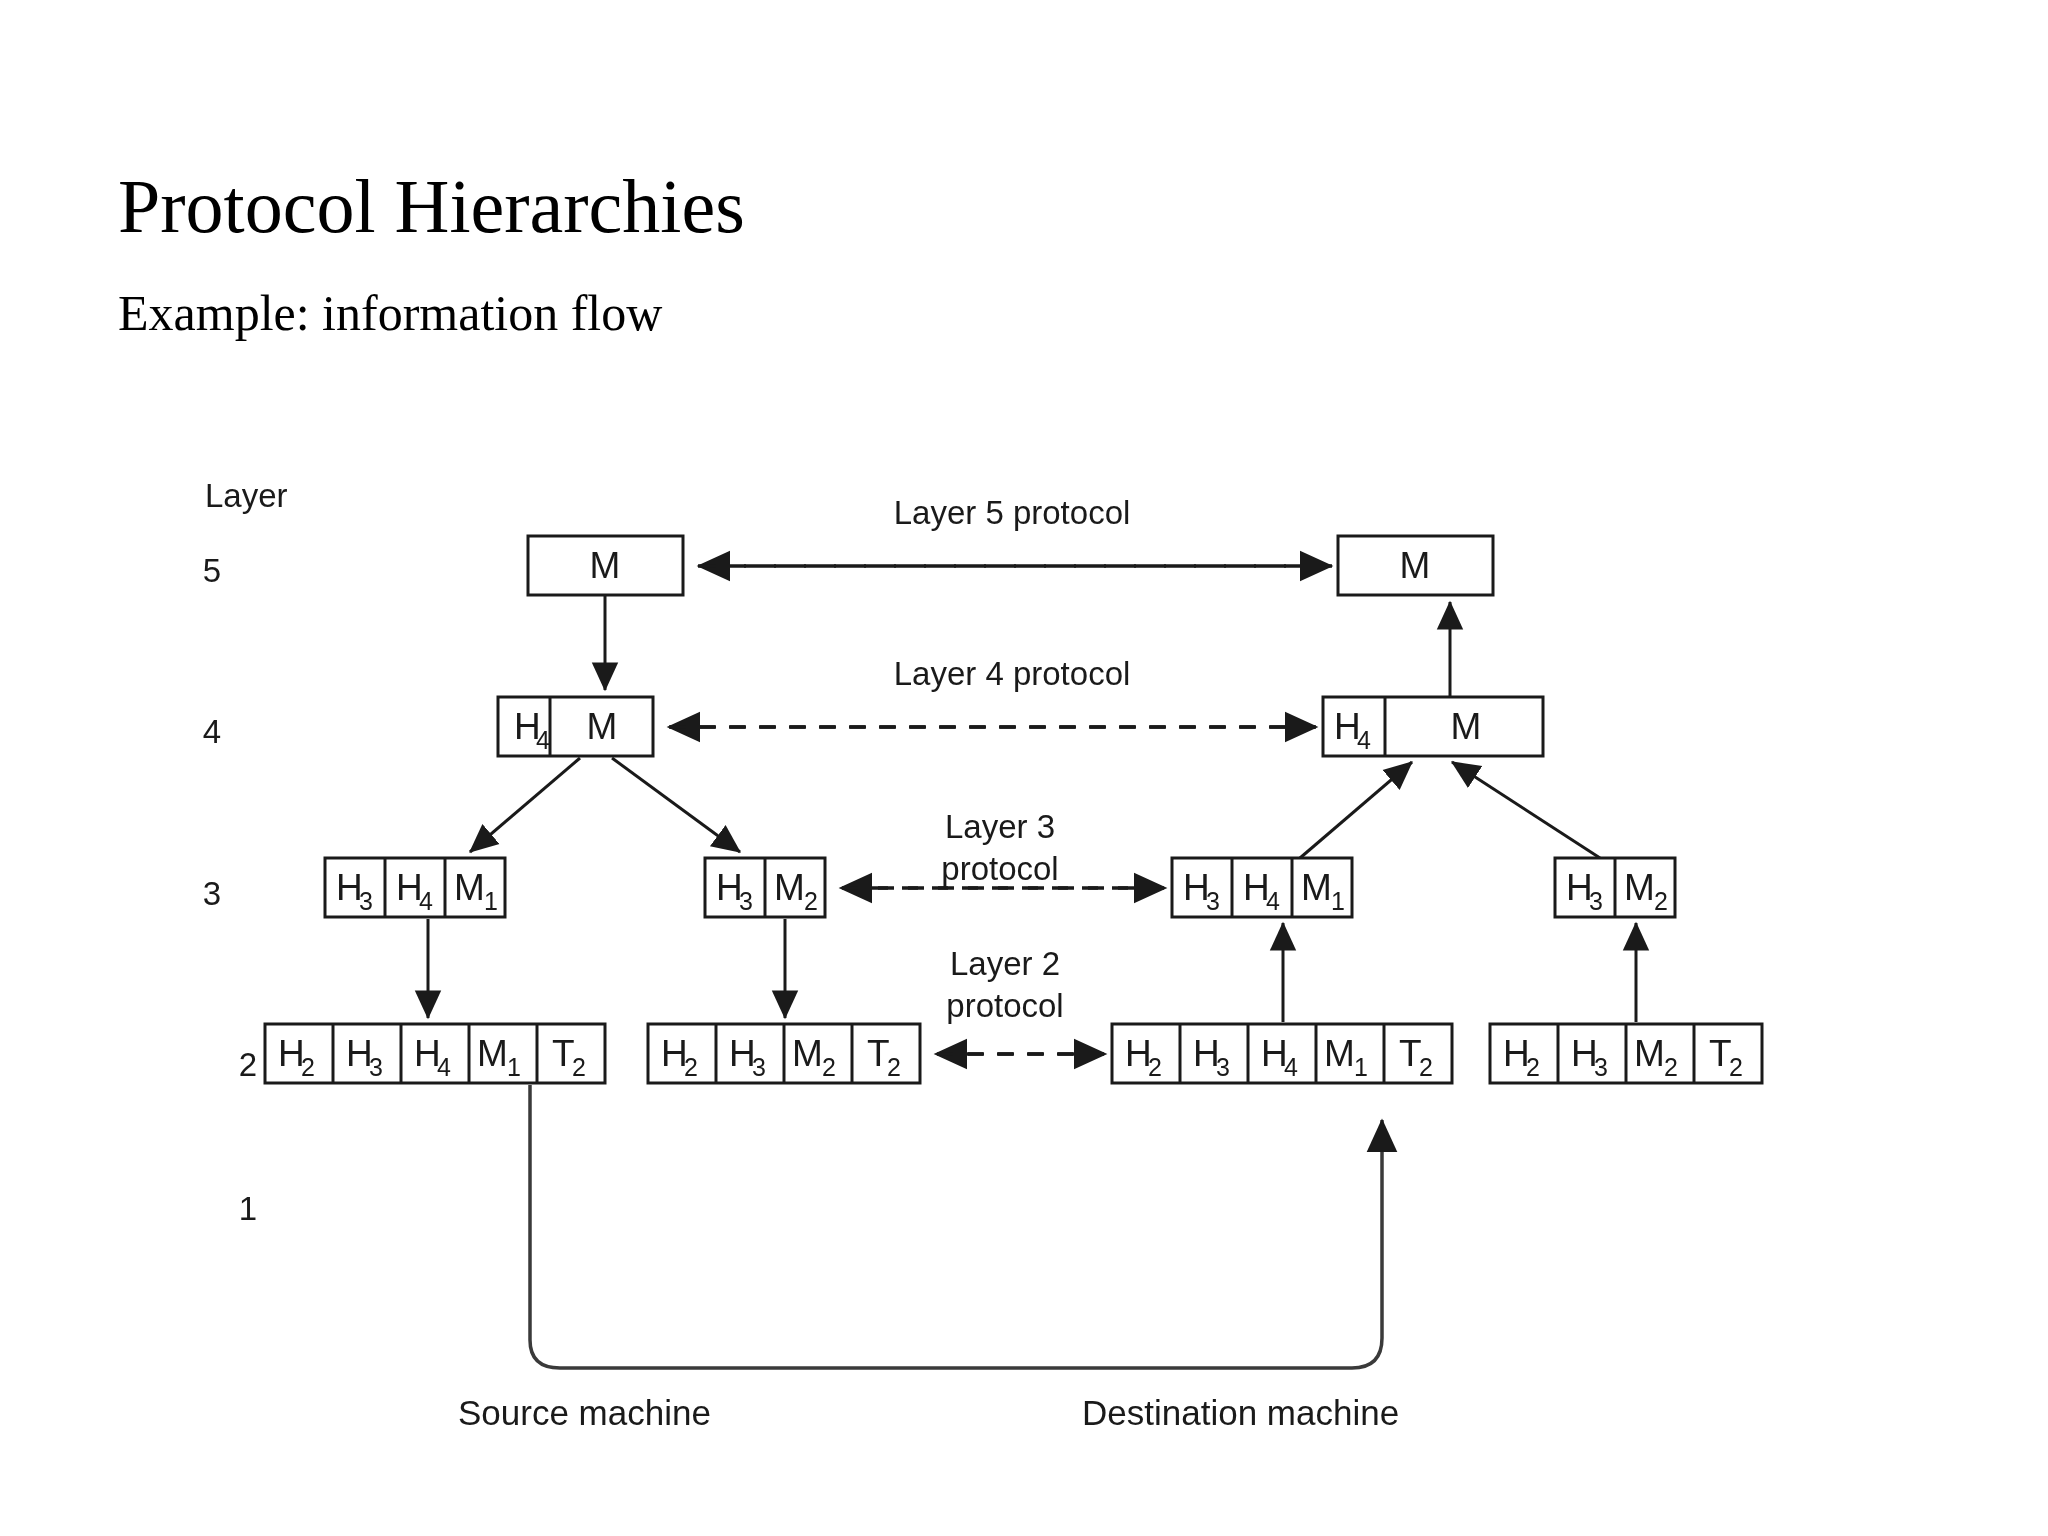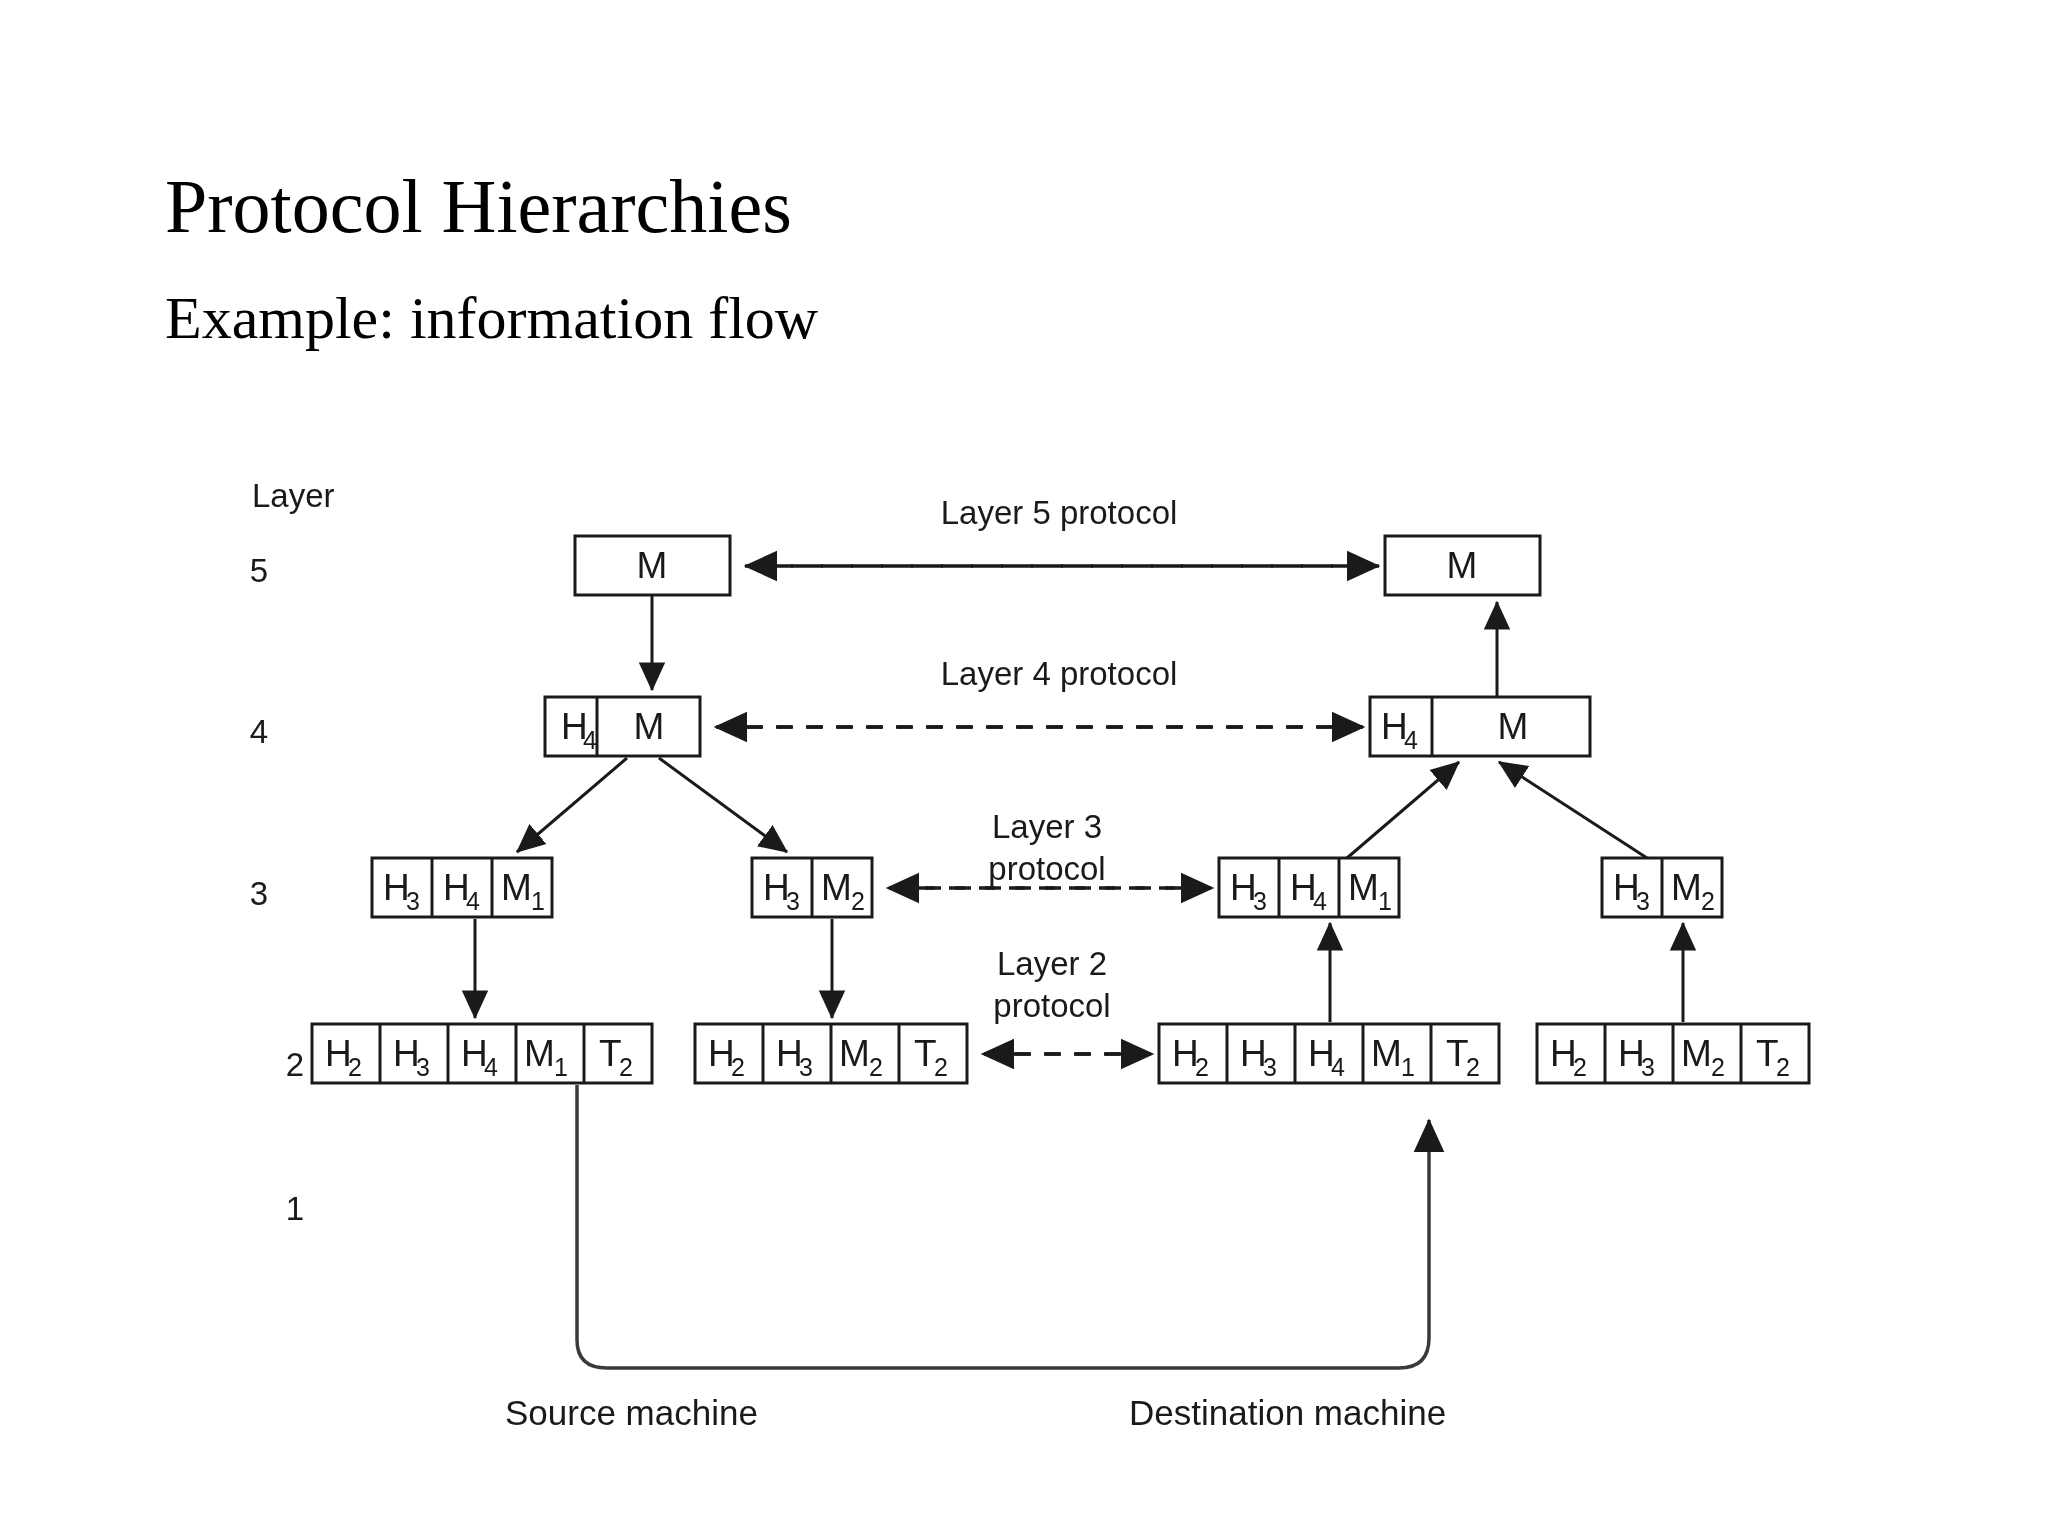--- a/index.html
+++ b/index.html
@@ -11,38 +11,37 @@
     width: 2048px;
     height: 1536px;
     font-family: "Liberation Sans", sans-serif;
     overflow: hidden;
     position: relative;
   }
   .slide {
     position: absolute;
     inset: 0;
     background: #ffffff;
-    margin-left: 47px;
   }
   .slide-title {
     position: absolute;
     left: 118px;
     top: 168px;
     font-family: "Liberation Serif", serif;
     font-size: 76px;
     line-height: 1;
     color: #000000;
     white-space: nowrap;
   }
   .slide-subtitle {
     position: absolute;
     left: 118px;
     top: 288px;
     font-family: "Liberation Serif", serif;
-    font-size: 60px;
+    font-size: 50px;
     line-height: 1;
     color: #000000;
     white-space: nowrap;
   }
   .figure {
     position: absolute;
     left: 0px;
     top: 430px;
     width: 1624px;
     height: 1060px;

